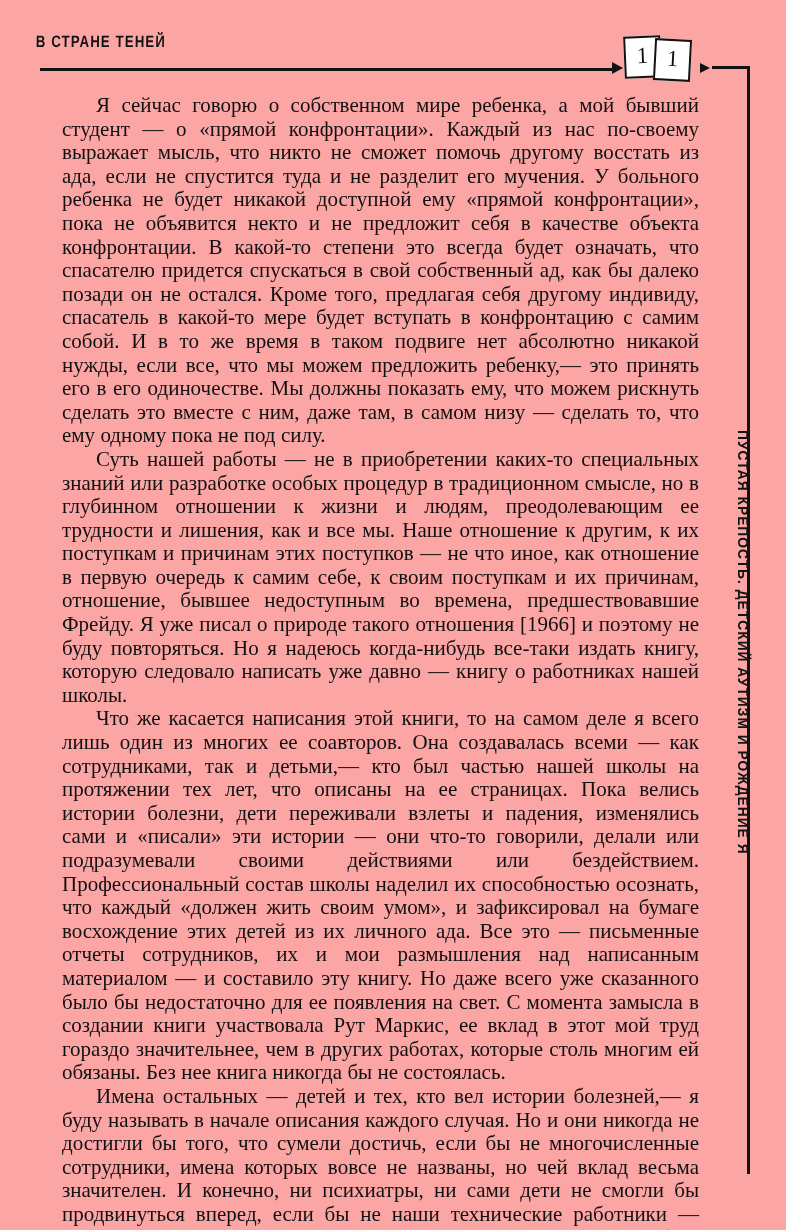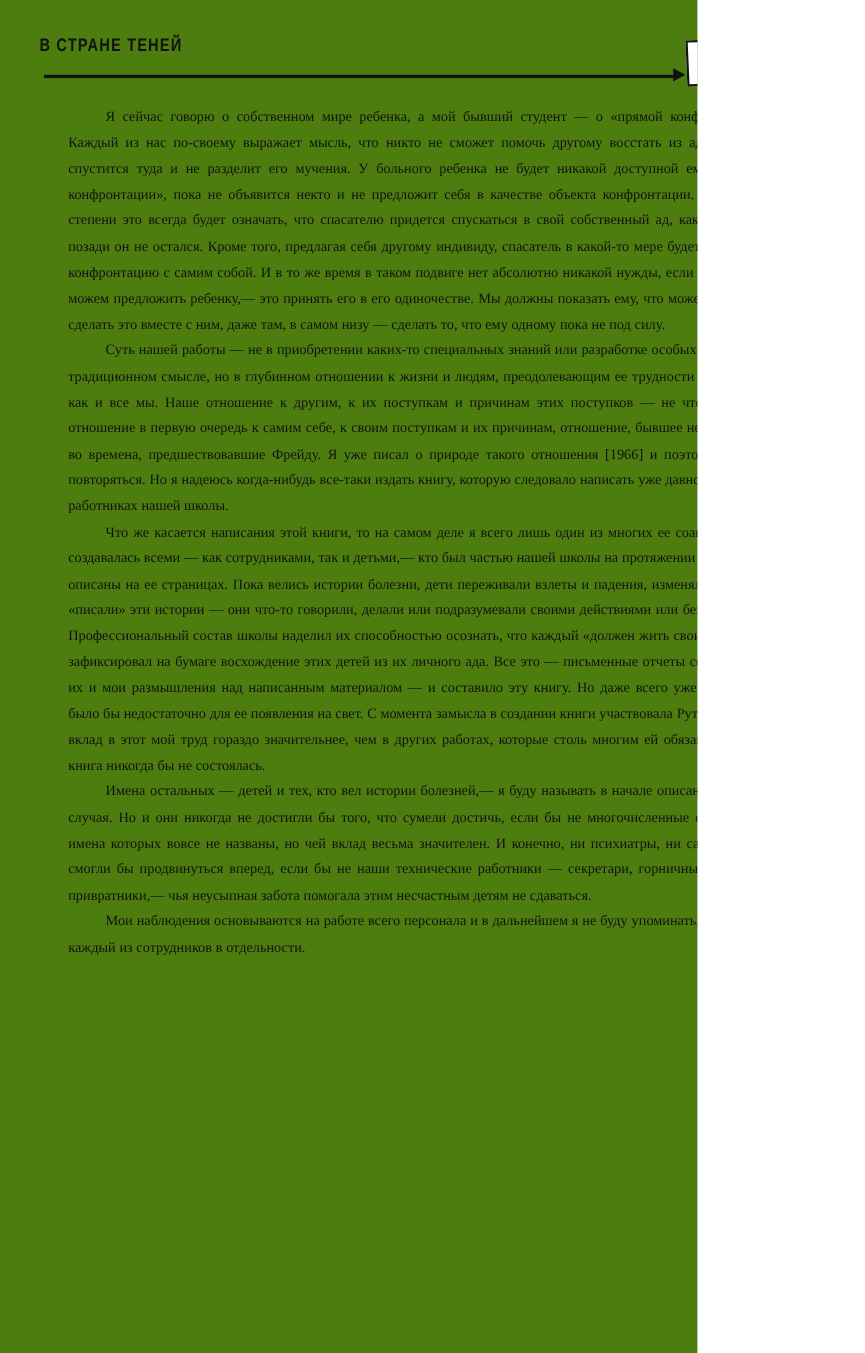--- a/index.html
+++ b/index.html
@@ -5,23 +5,23 @@
   html, body {
     margin: 0;
     padding: 0;
     background: #ffffff;
   }
   body {
     font-family: "Liberation Serif", "DejaVu Serif", serif;
   }
   .page {
     position: relative;
-    width: 634px;
+    width: 786px;
     height: 1230px;
-    background: #4d7c0f;
+    background: #fca5a5;
     overflow: hidden;
     box-sizing: border-box;
   }
 
   
   .header {
     position: absolute;
     left: 0;
     top: 0;
     width: 786px;
@@ -140,21 +140,21 @@
   
   .body-text {
     position: absolute;
     left: 62px;
     top: 94px;
     width: 637px;
   }
   .para {
     margin: 0;
     font-family: "Liberation Serif", "DejaVu Serif", serif;
-    font-size: 13px;
+    font-size: 21px;
     line-height: 23.6px;
     color: #111111;
     text-align: justify;
     text-indent: 34px;
     hyphens: manual;
     word-spacing: 0.1px;
   }
 </style>
 </head>
 <body>

